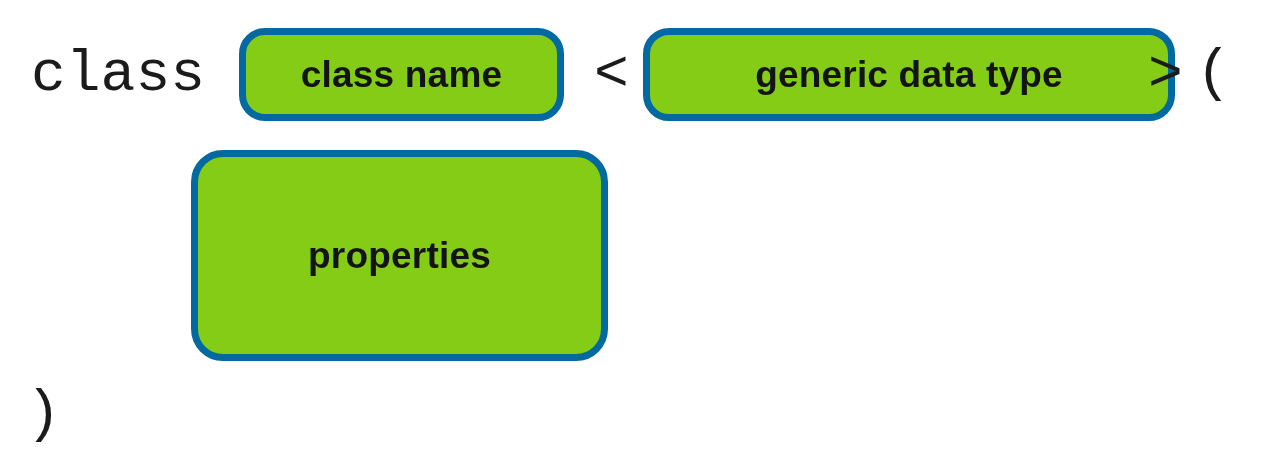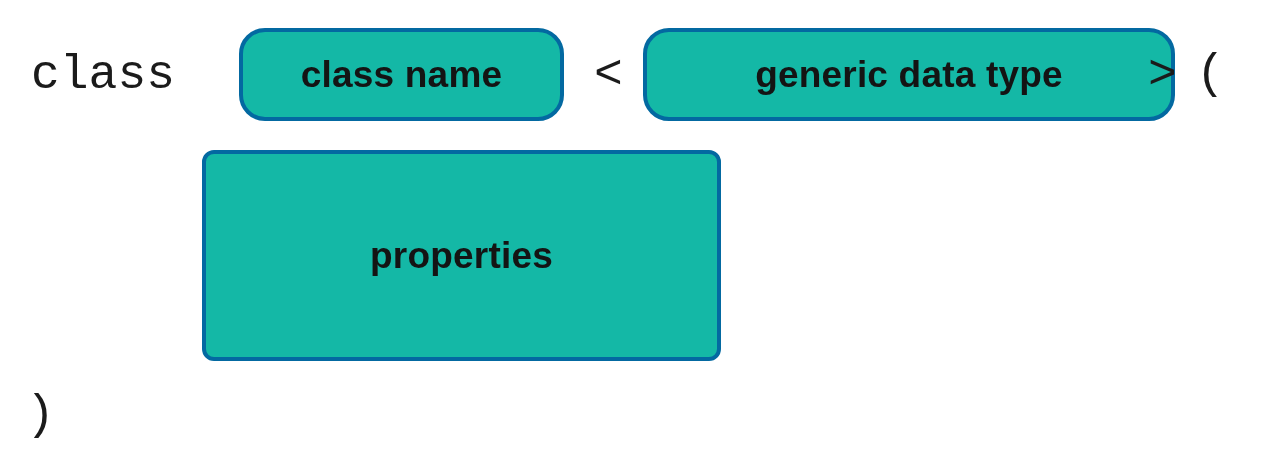--- a/index.html
+++ b/index.html
@@ -11,52 +11,52 @@
     position: relative;
     width: 1288px;
     height: 472px;
     background: #ffffff;
     overflow: hidden;
     font-family: "Liberation Sans", sans-serif;
   }
   .token {
     position: absolute;
     font-family: "Liberation Mono", "DejaVu Sans Mono", monospace;
-    font-size: 48px;
+    font-size: 58px;
     line-height: 58px;
     font-weight: 400;
     color: #1b1b1b;
     white-space: pre;
   }
   .pill {
     position: absolute;
     box-sizing: border-box;
-    border: 4px solid #0369a1;
-    background: #14b8a6;
+    border: 7px solid #0369a1;
+    background: #84cc16;
     display: flex;
     align-items: center;
     justify-content: center;
   }
   .pill .pill-label {
     font-family: "Liberation Sans", sans-serif;
     font-weight: 700;
     font-size: 37px;
     color: #141414;
     white-space: nowrap;
     letter-spacing: 0.2px;
   }
   
   .kw-class        { left: 31px;  top: 46px; }
   .box-class-name  { left: 239px; top: 28px; width: 325px; height: 93px; border-radius: 26px; }
   .sym-open-angle  { left: 594px; top: 46px; }
   .box-generic     { left: 643px; top: 28px; width: 532px; height: 93px; border-radius: 26px; }
   .sym-close-angle { left: 1148px; top: 46px; }
   .sym-open-paren  { left: 1196px; top: 45px; }
   
-  .box-properties  { left: 202px; top: 150px; width: 519px; height: 211px; border-radius: 12px; }
+  .box-properties  { left: 191px; top: 150px; width: 417px; height: 211px; border-radius: 32px; }
   
   .sym-close-paren { left: 26px; top: 386px; }
 </style>
 </head>
 <body>
 
 <div class="canvas">
 
   <span class="token kw-class">class</span>
 

